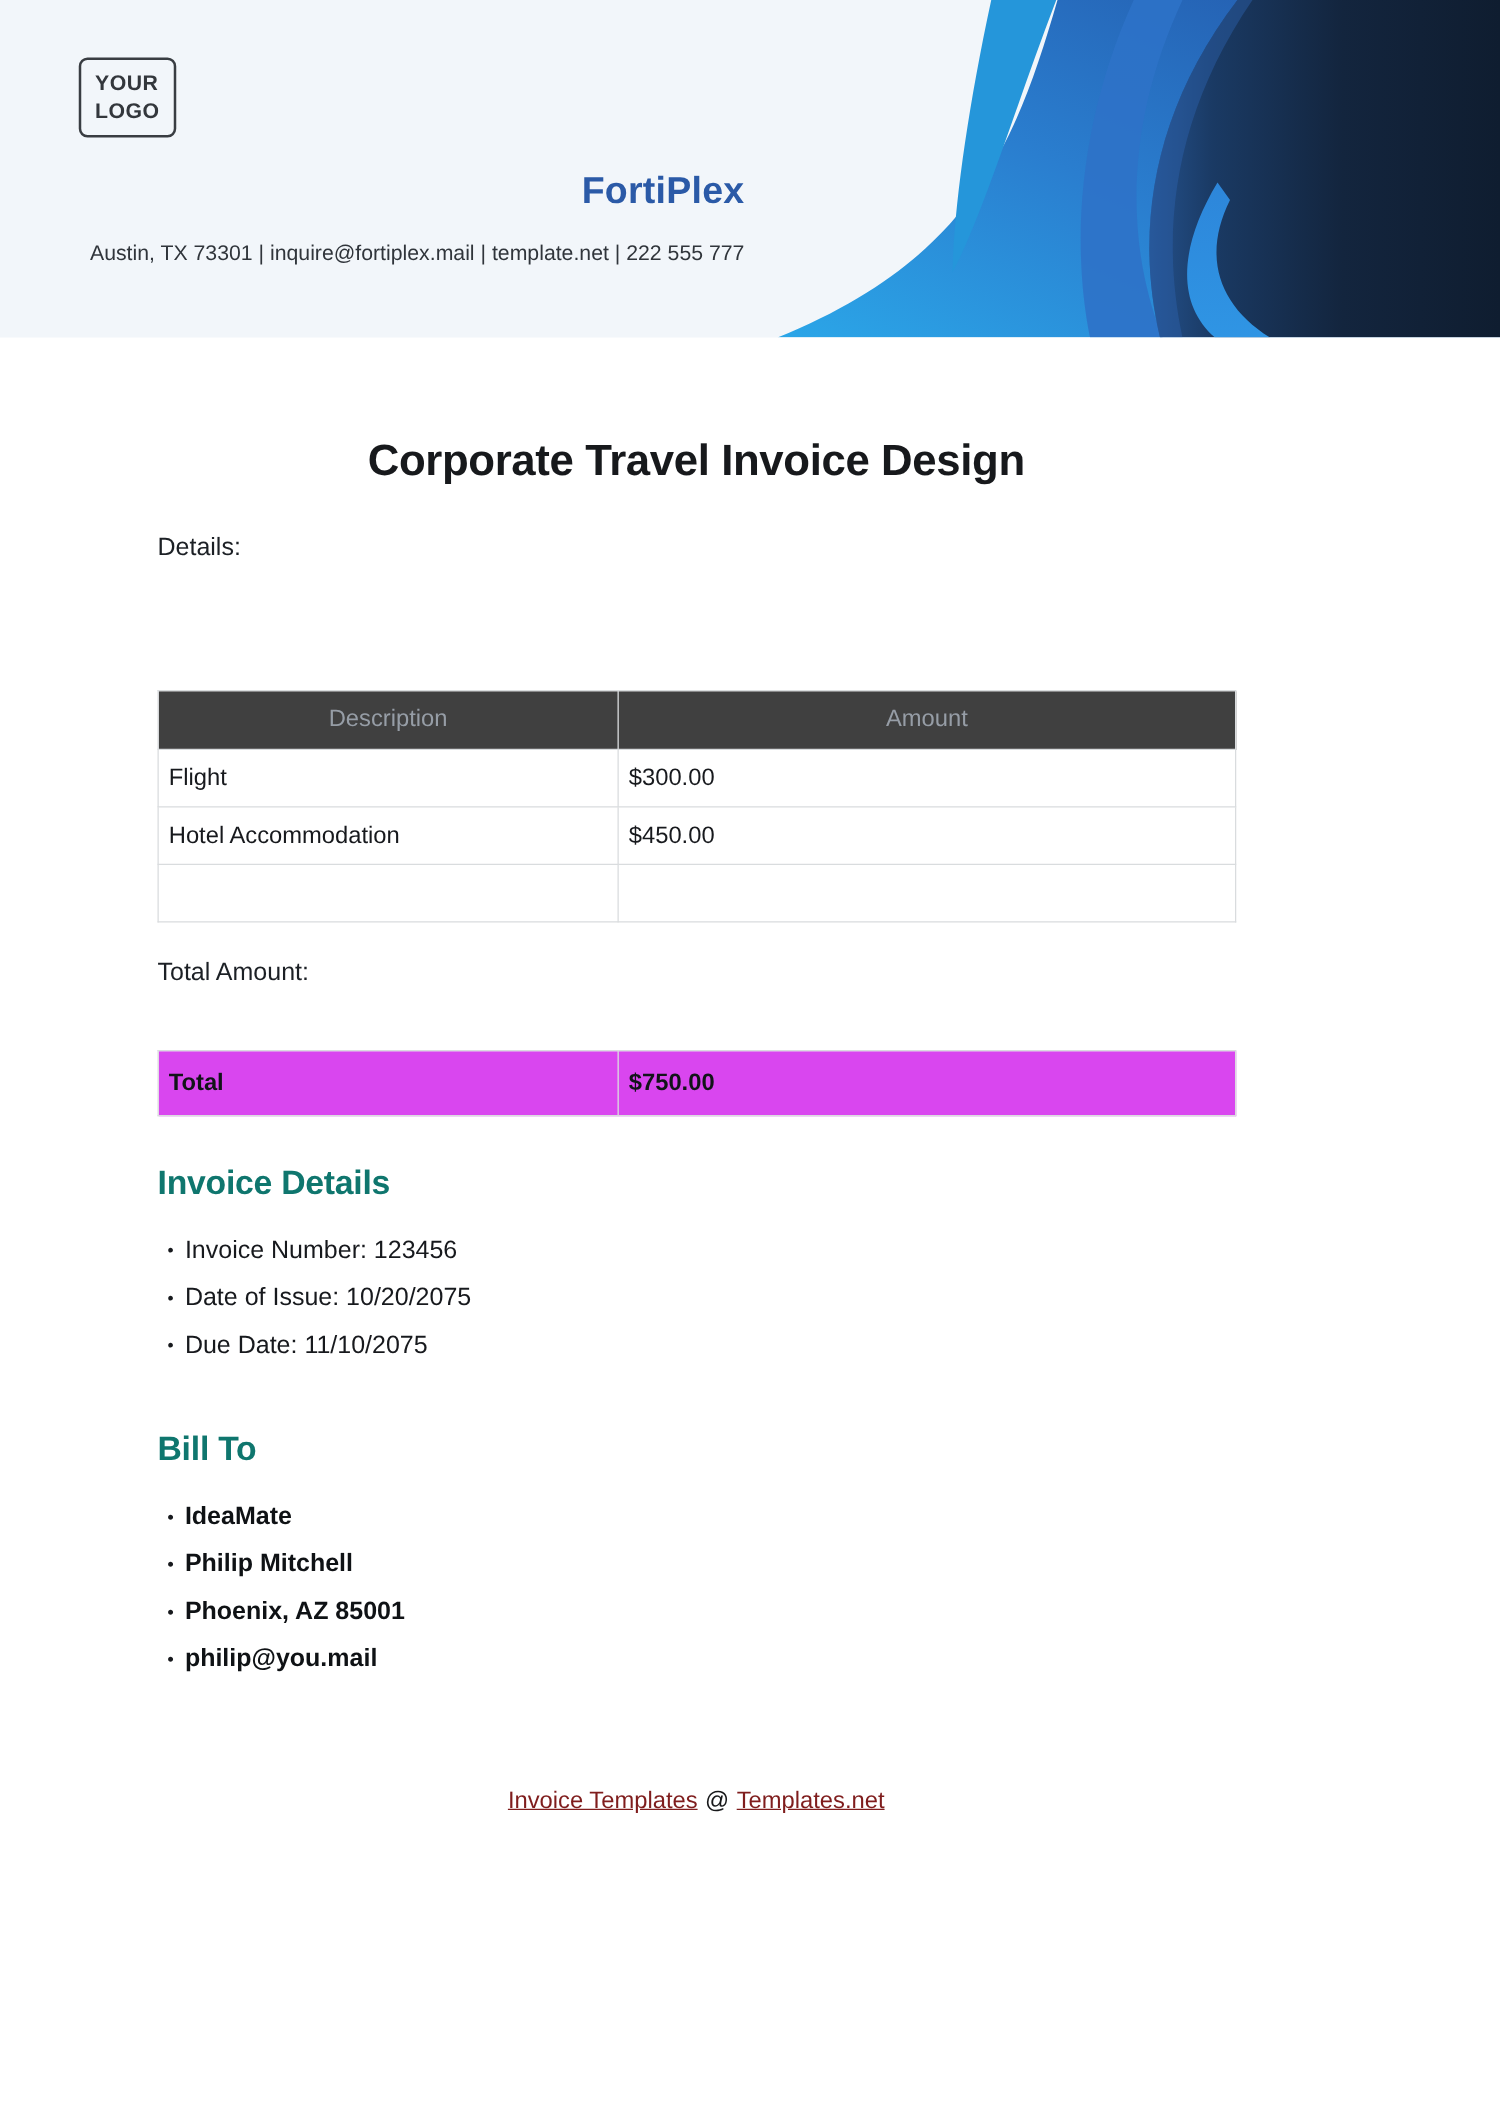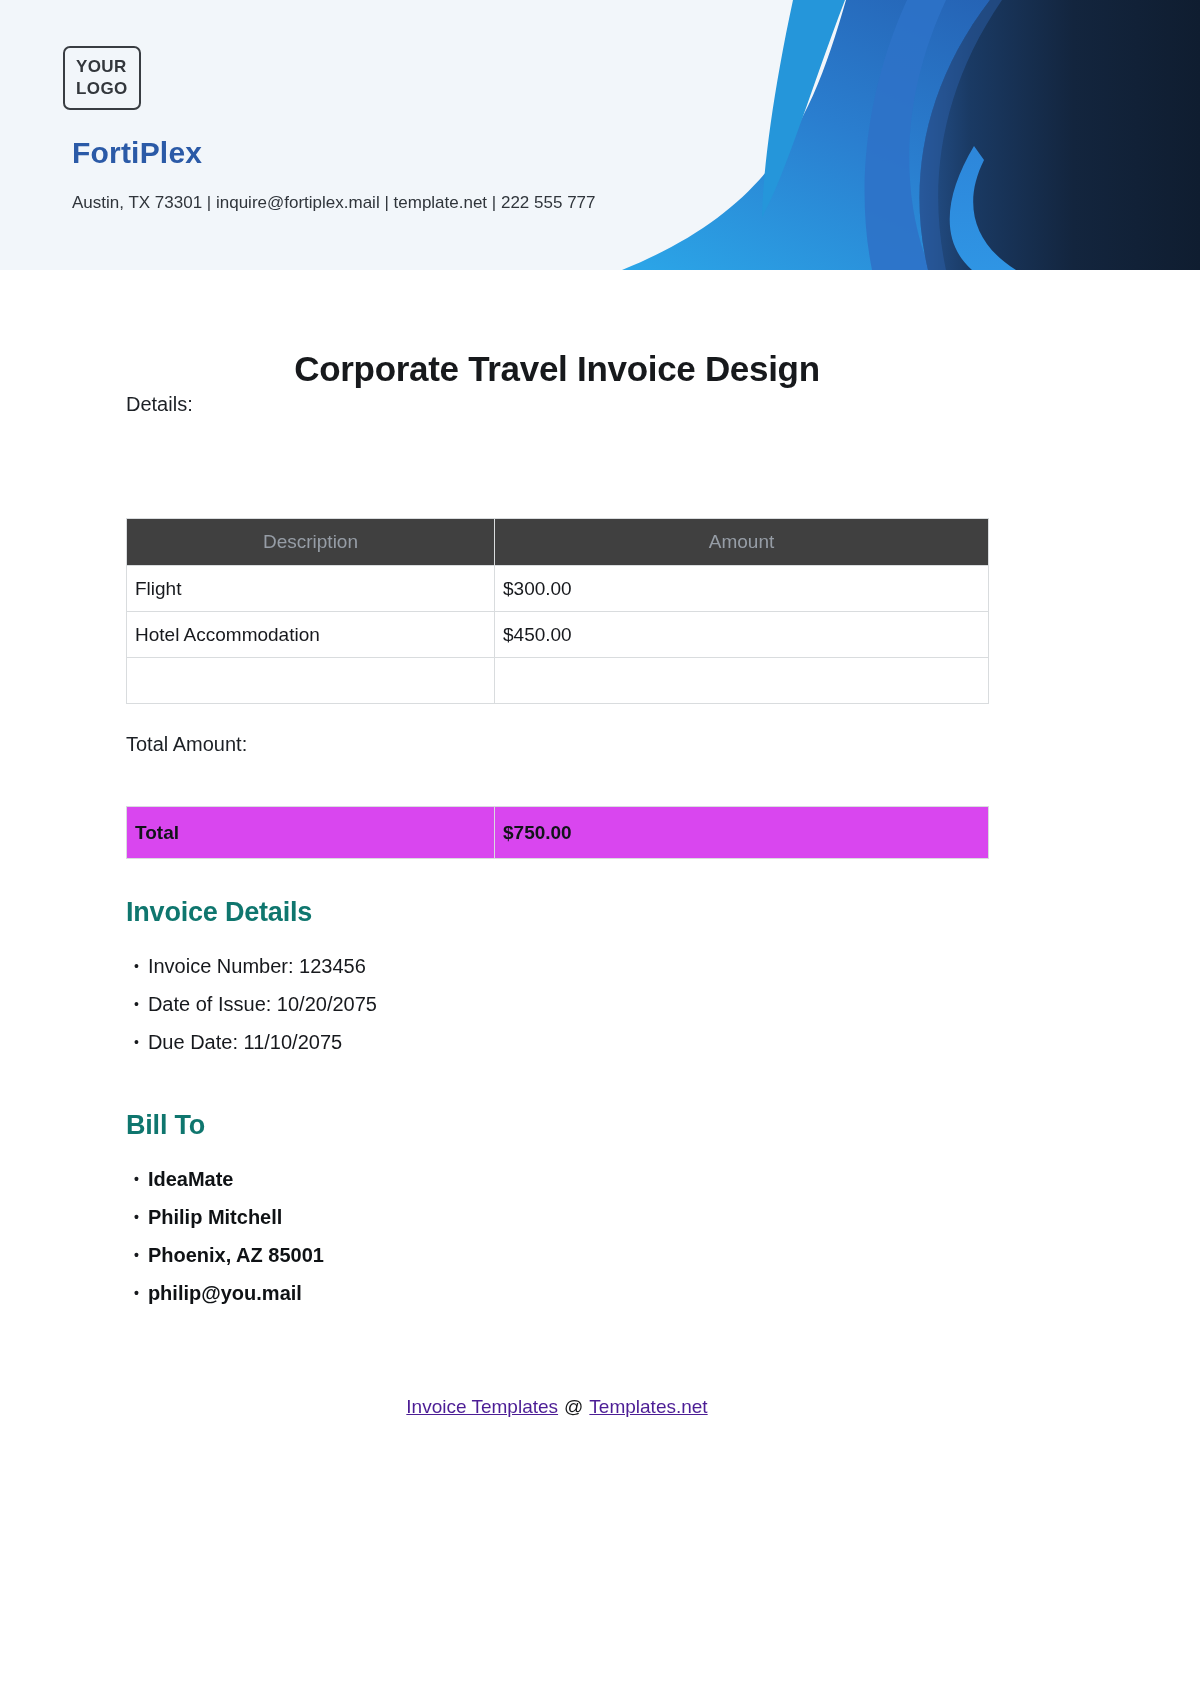--- a/index.html
+++ b/index.html
@@ -48,20 +48,21 @@
     letter-spacing: 0.4px;
     line-height: 22px;
     background: transparent;
   }
   .company {
     margin: 26px 0 0 9px;
     font-size: 30px;
     font-weight: 700;
     color: #2b5aa7;
     letter-spacing: 0.2px;
+    text-align: right;
   }
   .contact {
     margin: 23px 0 0 9px;
     font-size: 17px;
     color: #30353b;
   }
 
   
   .content {
     width: 862px;
@@ -70,20 +71,21 @@
   h1.title {
     margin-top: 78px;
     text-align: center;
     font-size: 35px;
     line-height: 42px;
     font-weight: 700;
     color: #17191c;
     letter-spacing: -0.3px;
   }
   p.label {
+    margin-top: 34px;
     font-size: 20px;
     line-height: 28px;
     color: #1c2025;
   }
 
   table.items {
     margin-top: 100px;
     width: 100%;
     border-collapse: collapse;
     table-layout: fixed;
@@ -160,21 +162,21 @@
   ul.plain.bold li { font-weight: 700; color: #0f1215; }
 
   .footer-line {
     margin-top: 86px;
     text-align: center;
     font-size: 19px;
     line-height: 28px;
     color: #17181a;
   }
   .footer-line a {
-    color: #4c1d95;
+    color: #7f1d1d;
     text-decoration: underline;
     cursor: pointer;
   }
   .footer-line .at { margin: 0 6px; }
 </style>
 </head>
 <body>
 
 <div class="page">
 

